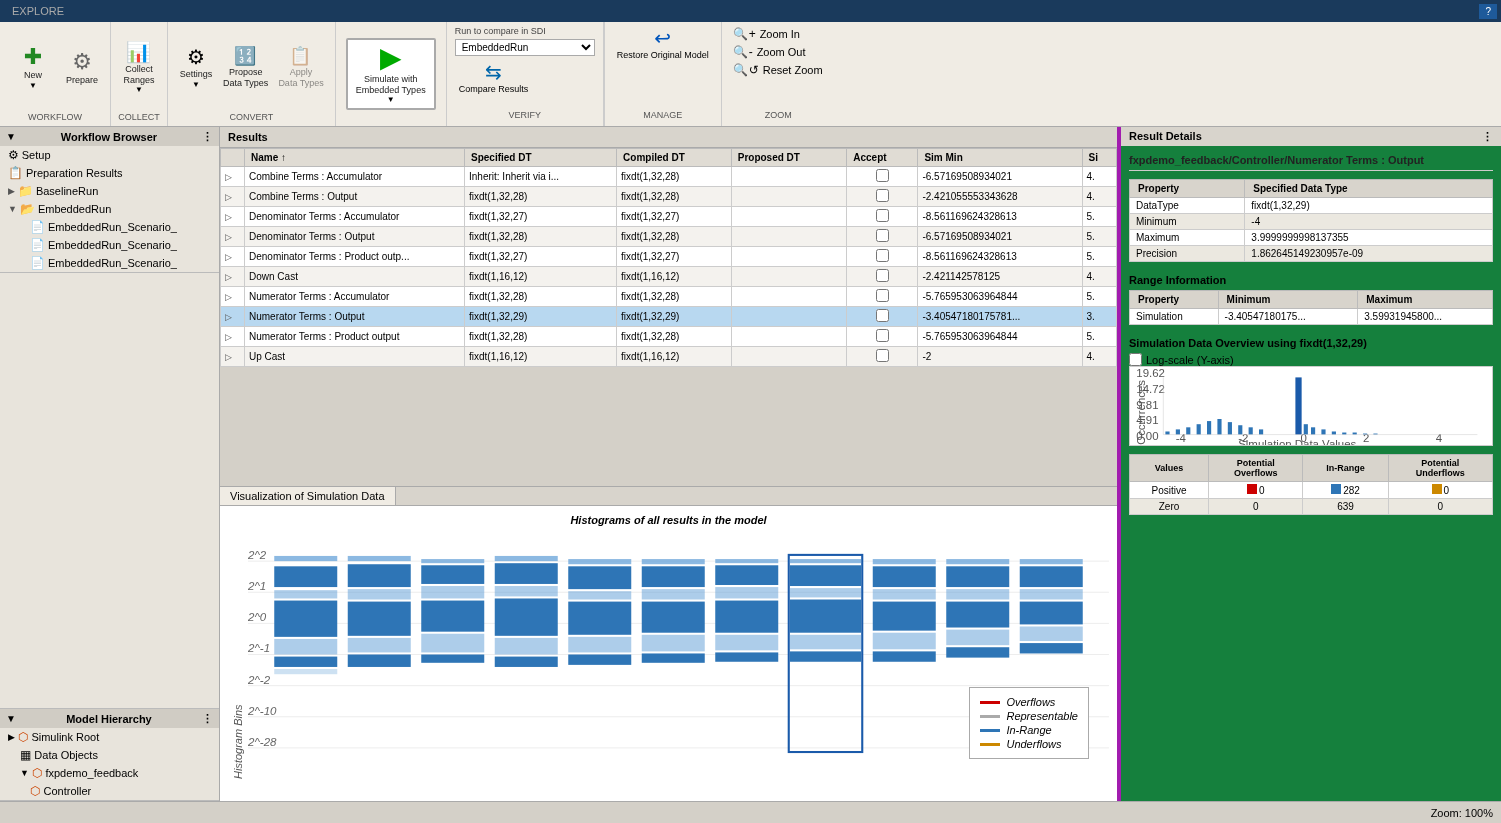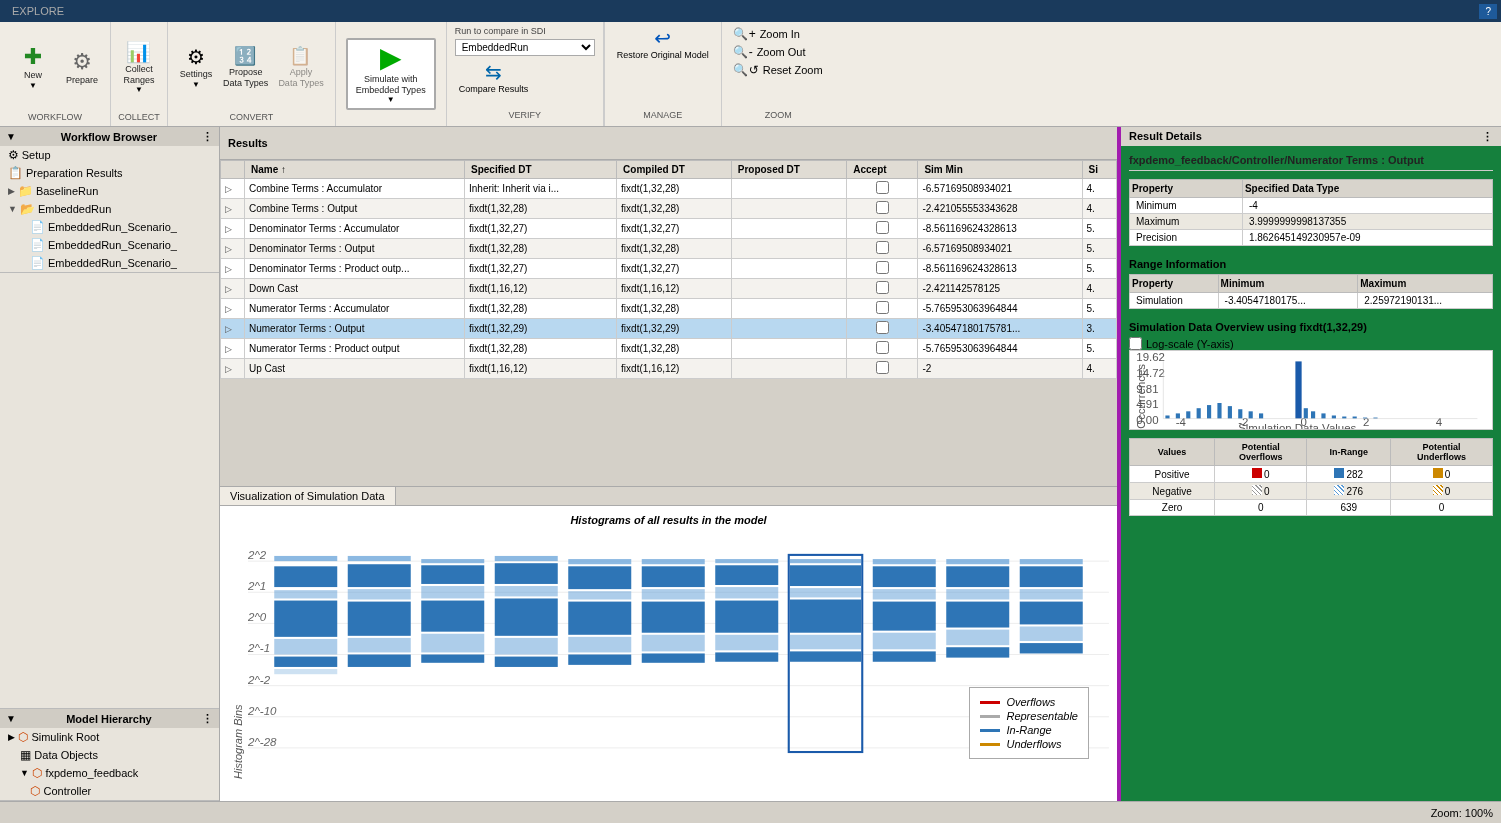--- a/index.html
+++ b/index.html
@@ -55,21 +55,21 @@
 
     .tree-item { padding: 2px 4px 2px 8px; cursor: pointer; display: flex; align-items: center; gap: 3px; }
     .tree-child { padding-left: 20px; }
     .tree-child2 { padding-left: 30px; }
 
     
     .content { flex: 1; display: flex; flex-direction: column; overflow: hidden; }
 
     
     .results-area { flex: 1; display: flex; flex-direction: column; overflow: hidden; }
-    .results-header { background: #d8d4cc; padding: 10px 8px; font-weight: bold; border-bottom: 1px solid #aaa; }
+    .results-header { background: #d8d4cc; padding: 4px 8px; font-weight: bold; border-bottom: 1px solid #aaa; }
 
     .table-container { flex: 1; overflow-y: auto; overflow-x: auto; }
     table { width: 100%; border-collapse: collapse; }
     table th {
       background: #e0dcd4; border: 1px solid #bbb; padding: 3px 6px;
       font-size: 10px; text-align: left; position: sticky; top: 0; z-index: 1;
       white-space: nowrap;
     }
     table td { border: 1px solid #ccc; padding: 2px 4px; font-size: 10px; white-space: nowrap; }
     table tr:nth-child(even) { background: #f4f2ee; }
@@ -89,21 +89,21 @@
     .hist-title { text-align: center; font-weight: bold; font-size: 11px; margin-bottom: 4px; }
 
     
     .details-panel { width: 384px; background: #15803d; border-left: 4px solid #a21caf; overflow-y: auto; }
     .details-header { background: #d8d4cc; padding: 3px 8px; font-weight: bold; font-size: 11px; display: flex; justify-content: space-between; }
 
     .details-content { padding: 8px; }
     .details-title { font-weight: bold; font-size: 11px; margin-bottom: 8px; color: #222; border-bottom: 1px solid #ccc; padding-bottom: 4px; }
 
     .prop-table { width: 100%; border-collapse: collapse; margin-bottom: 12px; }
-    .prop-table th { background: #d8d4cc; border: 1px solid #bbb; padding: 3px 2px; font-size: 10px; text-align: left; }
+    .prop-table th { background: #d8d4cc; border: 1px solid #bbb; padding: 3px 8px; font-size: 10px; text-align: left; }
     .prop-table td { border: 1px solid #ccc; padding: 2px 6px; font-size: 10px; }
     .prop-table tr:nth-child(even) { background: #ebe8e0; }
     .prop-table tr:nth-child(odd) { background: white; }
 
     .section-title { font-weight: bold; font-size: 11px; margin: 8px 0 4px 0; }
 
     
     .mini-chart { height: 80px; background: white; border: 1px solid #ccc; margin-bottom: 8px; position: relative; overflow: hidden; }
 
     
@@ -601,20 +601,24 @@
       <div class="details-title">fxpdemo_feedback/Controller/Numerator Terms : Output</div>
 
       <table class="prop-table">
         <thead>
           <tr>
             <th>Property</th>
             <th>Specified Data Type</th>
           </tr>
         </thead>
         <tbody id="prop-tbody">
+        <tr>
+              <td>DataType</td>
+              <td>fixdt(1,32,29)</td>
+            </tr>
             <tr>
               <td>Minimum</td>
               <td>-4</td>
             </tr>
             <tr>
               <td>Maximum</td>
               <td>3.9999999998137355</td>
             </tr>
             <tr>
               <td>Precision</td>
@@ -629,21 +633,21 @@
           <tr>
             <th>Property</th>
             <th>Minimum</th>
             <th>Maximum</th>
           </tr>
         </thead>
         <tbody id="range-tbody">
         <tr>
               <td>Simulation</td>
               <td>-3.40547180175...</td>
-              <td>2.25972190131...</td>
+              <td>3.59931945800...</td>
             </tr>
           </tbody>
       </table>
 
       <div class="section-title">Simulation Data Overview using fixdt(1,32,29)</div>
 
       <div style="display:flex; align-items:center; gap:4px; margin-bottom:0;">
         <input type="checkbox" style="">
         <span>Log-scale (Y-axis)</span>
       </div>
@@ -702,26 +706,20 @@
           </tr>
         </thead>
         <tbody id="overview-tbody">
         <tr>
     <td>Positive</td>
     <td><span style="display:inline-block;width:10px;height:10px;background:#cc0000;margin-right:2px;"></span>0</td>
     <td><span style="display:inline-block;width:10px;height:10px;background:#2e75b6;margin-right:2px;"></span>282</td>
     <td><span style="display:inline-block;width:10px;height:10px;background:#cc8800;margin-right:2px;"></span>0</td>
   </tr>
             <tr>
-    <td>Negative</td>
-    <td><span style="display:inline-block;width:10px;height:10px;background:repeating-linear-gradient(45deg,#999,#999 1px,white 1px,white 3px);margin-right:2px;"></span>0</td>
-    <td><span style="display:inline-block;width:10px;height:10px;background:repeating-linear-gradient(45deg,#5b9bd5,#5b9bd5 1px,white 1px,white 3px);margin-right:2px;"></span>276</td>
-    <td><span style="display:inline-block;width:10px;height:10px;background:repeating-linear-gradient(45deg,#cc8800,#cc8800 1px,white 1px,white 3px);margin-right:2px;"></span>0</td>
-  </tr>
-            <tr>
     <td>Zero</td>
     <td>0</td>
     <td>639</td>
     <td>0</td>
   </tr>
           </tbody>
       </table>
 
     </div>
   </div>

